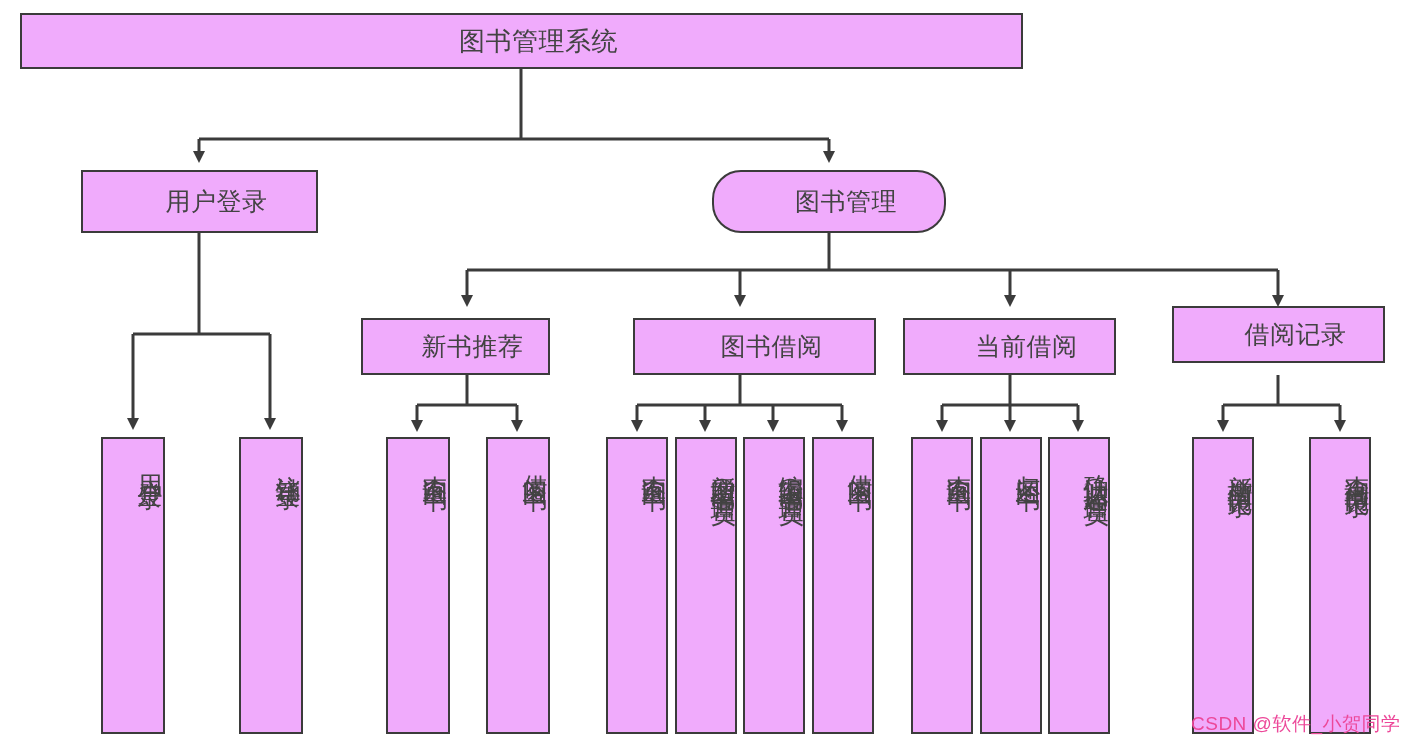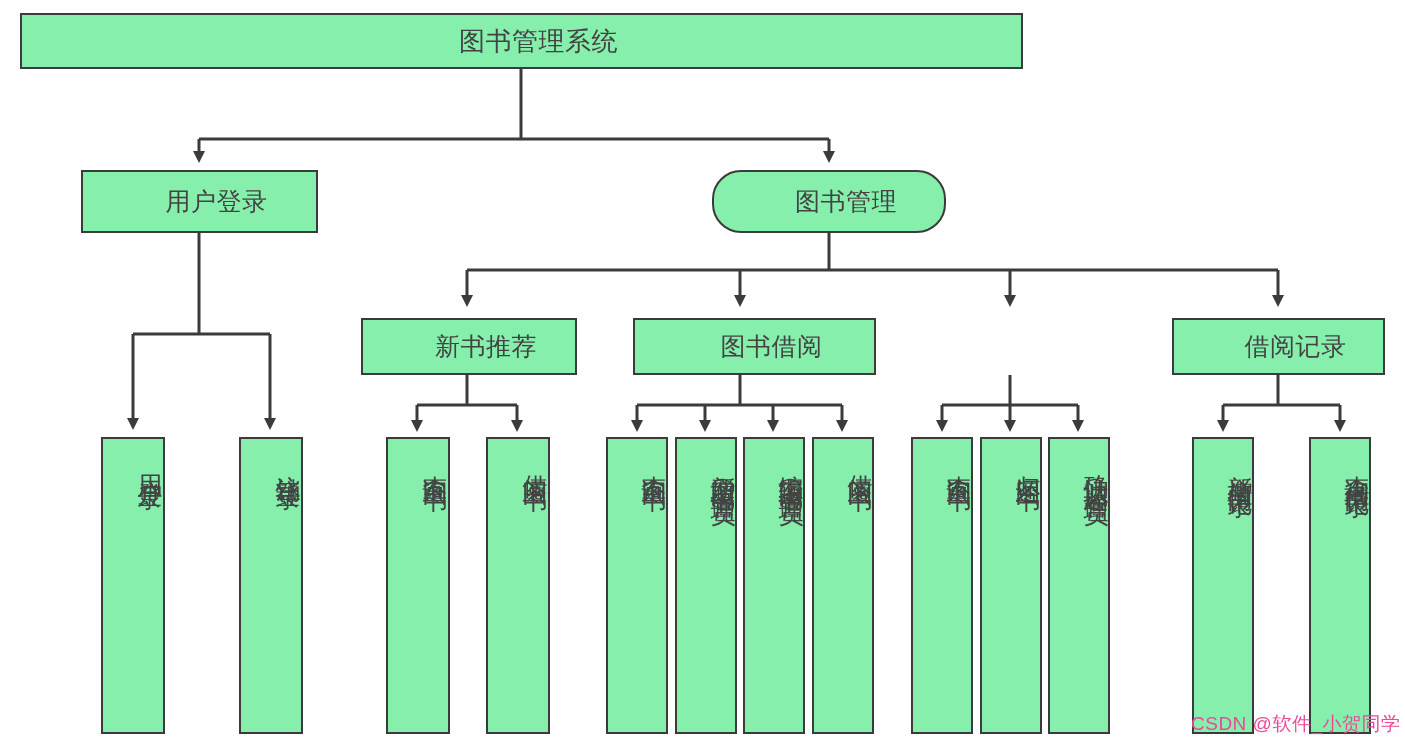--- a/index.html
+++ b/index.html
@@ -8,21 +8,21 @@
     position:relative;
     width:1405px;height:747px;
     background:#ffffff;
     overflow:hidden;
   }
   #svg-layer{position:absolute;left:0;top:0;width:1405px;height:747px;}
   .node{
     position:absolute;
     box-sizing:border-box;
     border:2.5px solid #3b3b3b;
-    background:#86efac;
+    background:#f0abfc;
     display:flex;
     align-items:center;
     justify-content:center;
     color:#434343;
     padding-left:34px;
   }
   .node .label{
     line-height:1.02;
     letter-spacing:0.5px;
     white-space:pre;
@@ -112,27 +112,30 @@
     <span class="label">图书管理系统</span>
   </div>
 
   <div class="node horiz" style="left:81px;top:170px;width:237px;height:63px;">
     <span class="label">用户登录</span>
   </div>
   <div class="node horiz" style="left:712px;top:170px;width:234px;height:63px;border-radius:29px;">
     <span class="label">图书管理</span>
   </div>
 
-  <div class="node horiz" style="left:361px;top:318px;width:216px;height:57px;">
+  <div class="node horiz" style="left:361px;top:318px;width:189px;height:57px;">
     <span class="label">新书推荐</span>
   </div>
   <div class="node horiz" style="left:633px;top:318px;width:243px;height:57px;">
     <span class="label">图书借阅</span>
   </div>
-  <div class="node horiz" style="left:1172px;top:318px;width:213px;height:57px;">
+  <div class="node horiz" style="left:903px;top:318px;width:213px;height:57px;">
+    <span class="label">当前借阅</span>
+  </div>
+  <div class="node horiz" style="left:1172px;top:306px;width:213px;height:57px;">
     <span class="label">借阅记录</span>
   </div>
 
   <div class="node vert" style="left:101px;top:437px;width:64px;height:297px;">
     <span class="label">用户登录</span>
   </div>
   <div class="node vert" style="left:239px;top:437px;width:64px;height:297px;">
     <span class="label">注销登录</span>
   </div>
 

